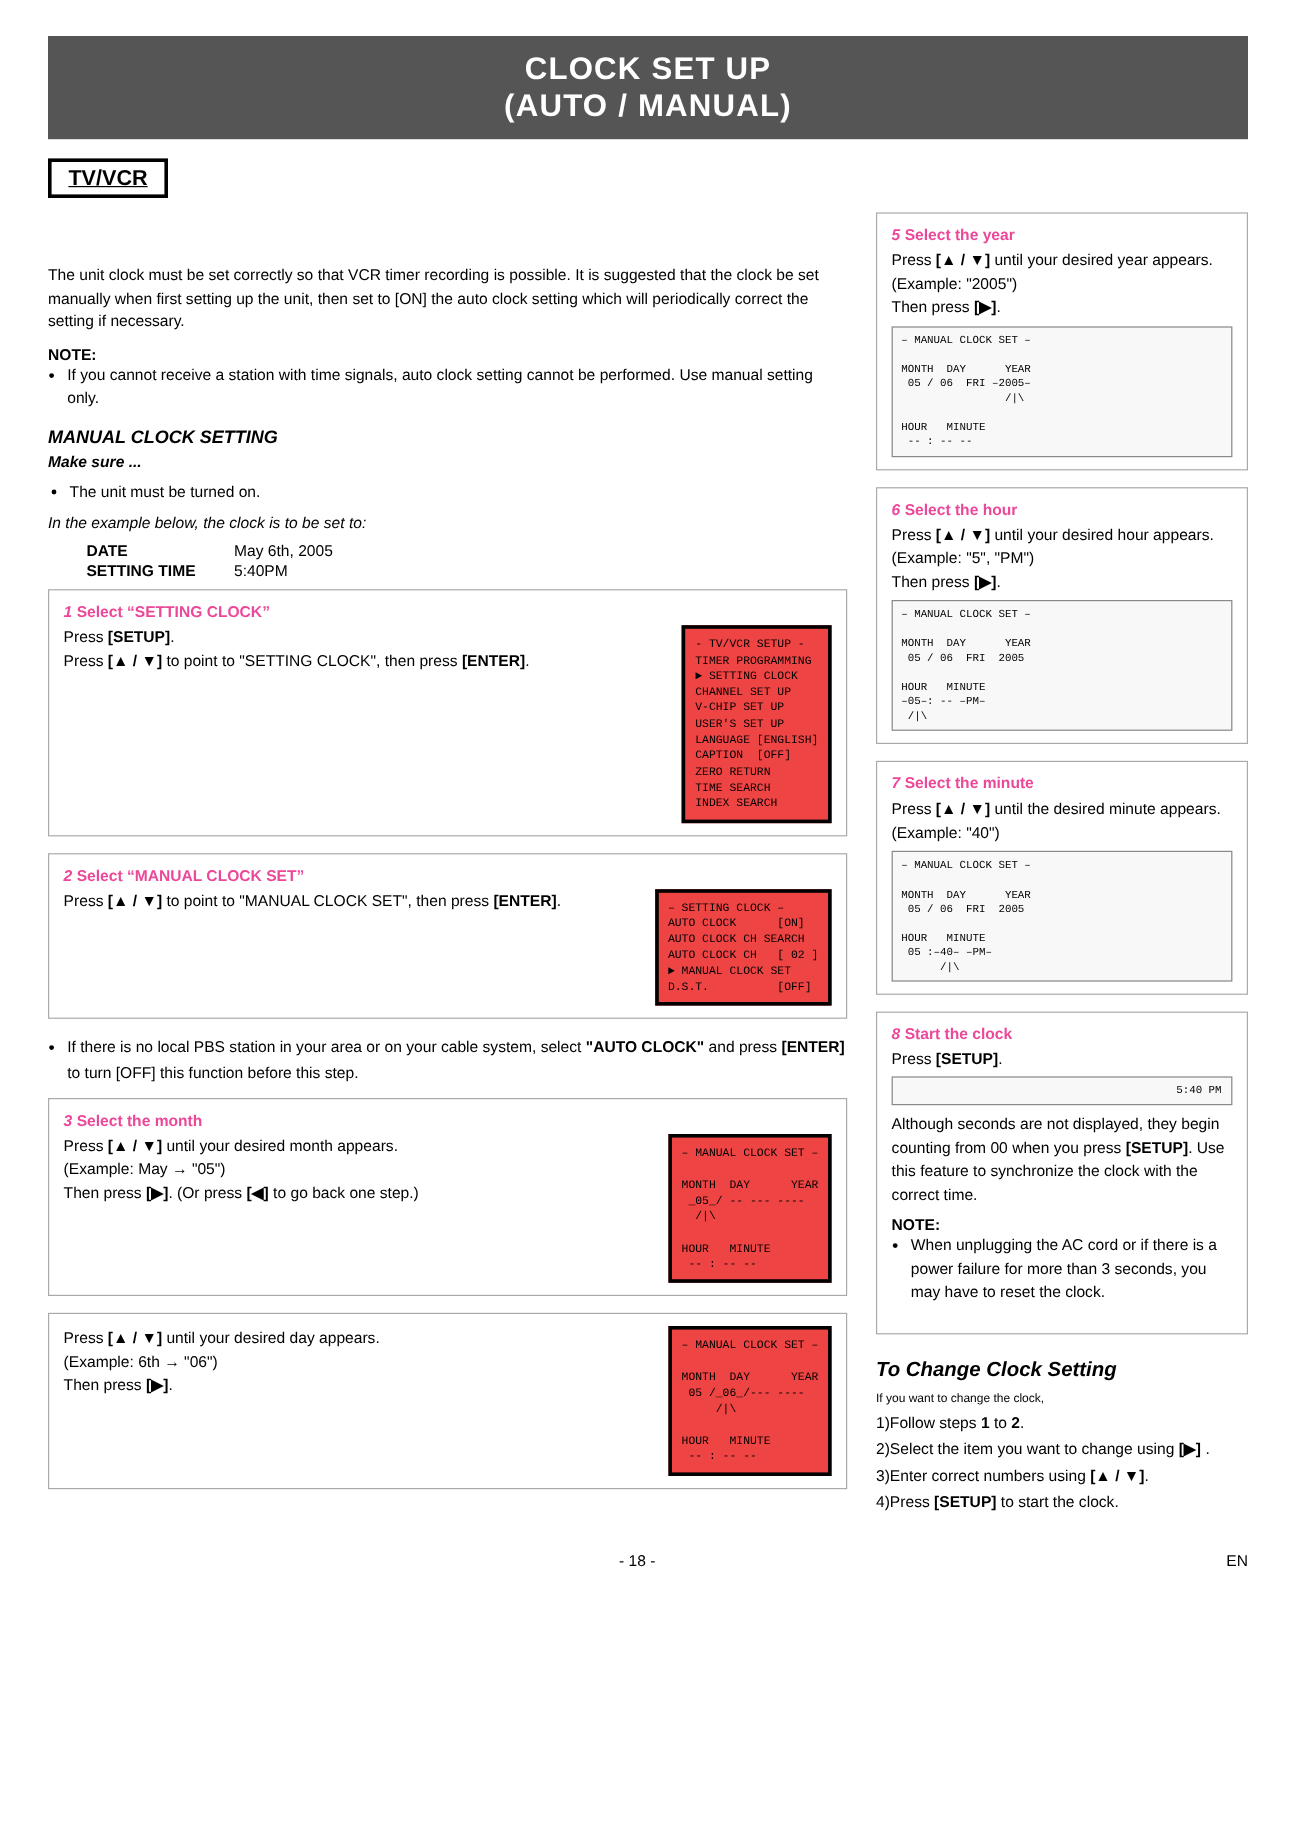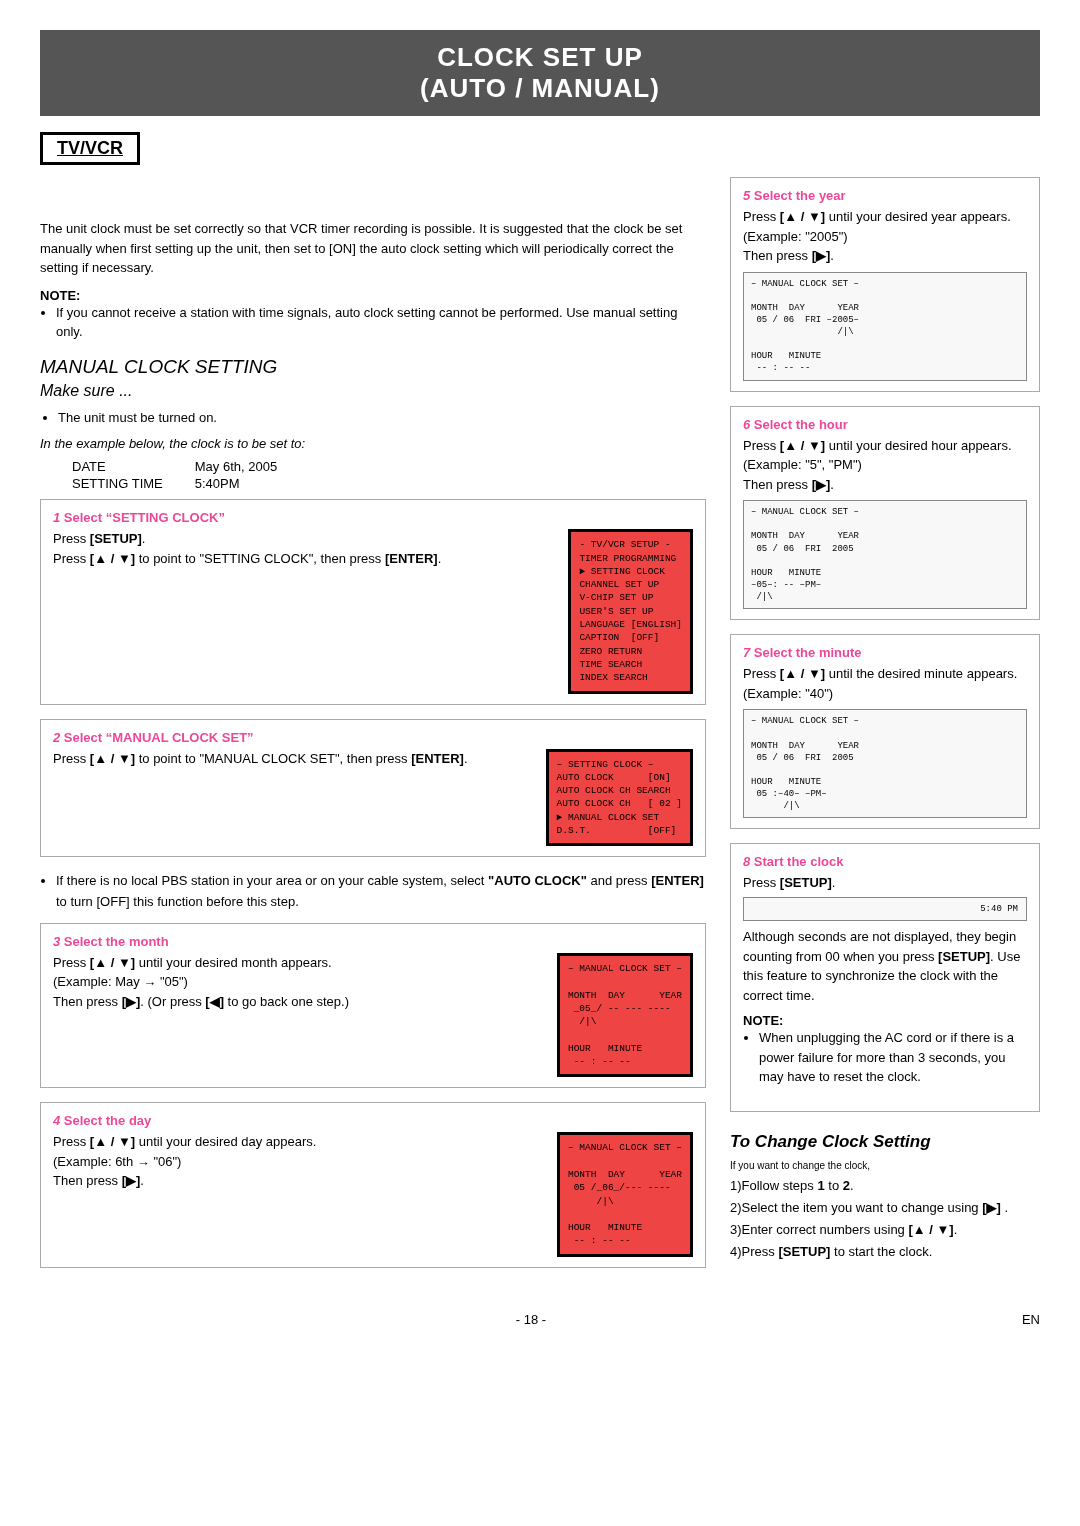--- a/index.html
+++ b/index.html
@@ -60,37 +60,37 @@
     .note-block ul {
       margin-left: 16px;
       list-style: disc;
     }
     .note-block li {
       font-size: 13px;
       line-height: 1.5;
     }
     .section-title-italic {
       font-style: italic;
-      font-weight: 400;
-      font-size: 19px;
+      font-weight: 700;
+      font-size: 15px;
       margin: 14px 0 4px 0;
     }
     .make-sure {
       font-style: italic;
-      font-weight: 400;
-      font-size: 16px;
+      font-weight: 700;
+      font-size: 13px;
       margin-bottom: 4px;
     }
     .example-table {
       margin: 6px 0 6px 30px;
       font-size: 13px;
     }
     .example-table tr td:first-child {
       padding-right: 30px;
-      font-weight: normal;
+      font-weight: bold;
       margin-left: 32px;
     }
     .step-box {
       border: 1px solid #aaa;
       margin-bottom: 14px;
       padding: 10px 12px;
     }
     .step-box-inner {
       display: flex;
       gap: 10px;
@@ -283,23 +283,20 @@
 MONTH  DAY      YEAR
  _05_/ -- --- ----
   /|\
 
 HOUR   MINUTE
  -- : -- --</div>
       </div>
     </div>
 
     <div class="step-box">
-      <div class="step-heading">
-        <span class="step-num">4</span>&nbsp;<span>Select the day</span>
-      </div>
       <div class="step-box-inner">
         <div class="step-text">
           <p class="step-para">Press <b>[▲ / ▼]</b> until your desired day appears.</p>
           <p class="step-para">(Example: 6th → "06")</p>
           <p class="step-para">Then press <b>[▶]</b>.</p>
         </div>
         <div class="screen-box">– MANUAL CLOCK SET –
 
 MONTH  DAY      YEAR
  05 /_06_/--- ----

